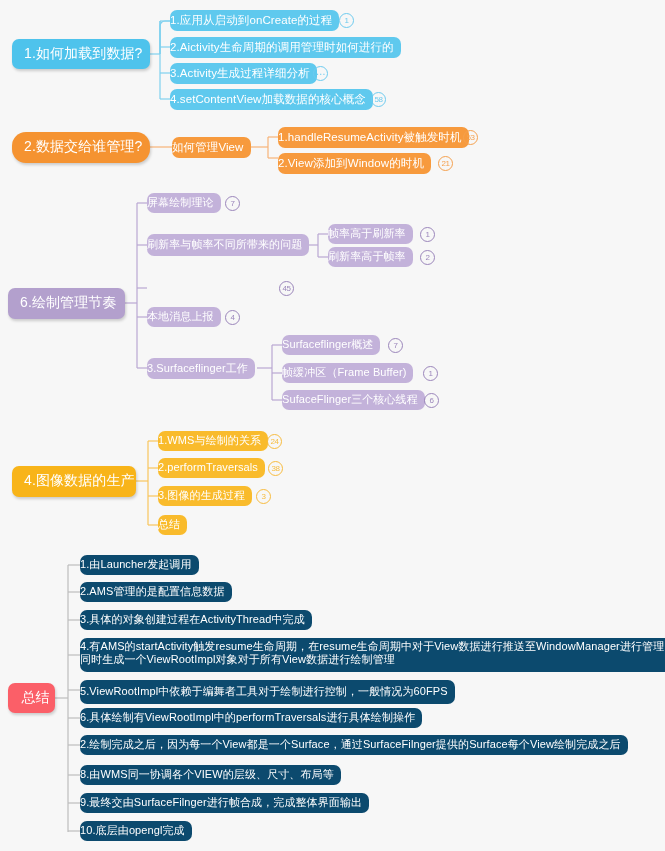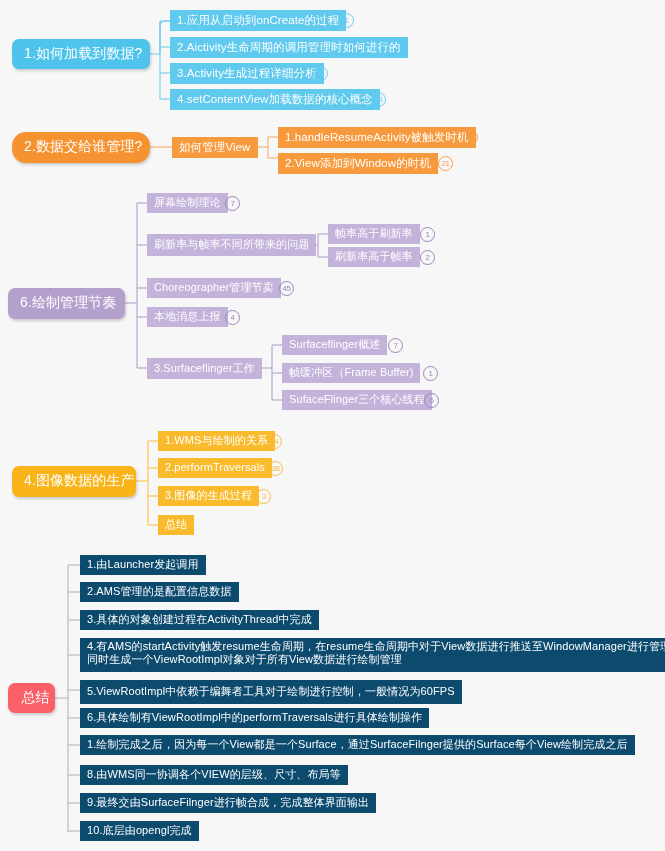--- a/index.html
+++ b/index.html
@@ -23,28 +23,28 @@
   svg.links {
     position: absolute;
     left: 0; top: 0;
     width: 665px;
     height: 851px;
     pointer-events: none;
   }
   .node {
     position: absolute;
     box-sizing: border-box;
-    border-radius: 0;
+    border-radius: 7px;
     color: #ffffff;
     white-space: pre;
     line-height: 1.28;
     letter-spacing: 0.1px;
     display: flex;
     align-items: center;
-    padding: 2px 7px 3px 7px;
+    padding: 2px 7px 3px 0;
   }
   .node.root {
     border-radius: 7px;
     padding: 6px 4px 7px 12px;
     font-size: 14px;
     box-shadow: 1px 2px 3px rgba(0,0,0,0.18);
   }
   .node.child {
     font-size: 11.5px;
   }
@@ -185,21 +185,20 @@
   <div class="badge b-purple" style="left:225px; top:196px;">7</div>
 
   <div class="node leaf c-purple-l" style="left:147px; top:234px; height:22px;">刷新率与帧率不同所带来的问题</div>
 
   <div class="node leaf c-purple-l" style="left:328px; top:224px; height:20px;">帧率高于刷新率</div>
   <div class="badge b-purple" style="left:420px; top:227px;">1</div>
 
   <div class="node leaf c-purple-l" style="left:328px; top:247px; height:20px;">刷新率高于帧率</div>
   <div class="badge b-purple" style="left:420px; top:250px;">2</div>
 
-  <div class="node leaf c-purple-l" style="left:147px; top:278px; height:20px;">Choreographer管理节卖</div>
   <div class="badge b-purple" style="left:279px; top:281px;">45</div>
 
   <div class="node leaf c-purple-l" style="left:147px; top:307px; height:20px;">本地消息上报</div>
   <div class="badge b-purple" style="left:225px; top:310px;">4</div>
 
   <div class="node leaf c-purple-l" style="left:147px; top:358px; height:21px;">3.Surfaceflinger工作</div>
 
   <div class="node leaf c-purple-l" style="left:282px; top:335px; height:20px;">Surfaceflinger概述</div>
   <div class="badge b-purple" style="left:388px; top:338px;">7</div>
 
@@ -230,21 +229,21 @@
 
   <div class="node leaf c-red-l" style="left:80px; top:610px; height:20px;">3.具体的对象创建过程在ActivityThread中完成</div>
 
   <div class="node leaf c-red-l" style="left:80px; top:638px; height:34px; align-items:flex-start; padding-top:2px; line-height:1.22;">4.有AMS的startActivity触发resume生命周期，在resume生命周期中对于View数据进行推送至WindowManager进行管理
 同时生成一个ViewRootImpl对象对于所有View数据进行绘制管理</div>
 
   <div class="node leaf c-red-l" style="left:80px; top:680px; height:24px;">5.ViewRootImpl中依赖于编舞者工具对于绘制进行控制，一般情况为60FPS</div>
 
   <div class="node leaf c-red-l" style="left:80px; top:708px; height:20px;">6.具体绘制有ViewRootImpl中的performTraversals进行具体绘制操作</div>
 
-  <div class="node leaf c-red-l" style="left:80px; top:735px; height:20px;">1.绘制完成之后，因为每一个View都是一个Surface，通过SurfaceFilnger提供的Surface每个View绘制完成之后</div>
+  <div class="node leaf c-red-l" style="left:80px; top:735px; height:20px;">2.绘制完成之后，因为每一个View都是一个Surface，通过SurfaceFilnger提供的Surface每个View绘制完成之后</div>
 
   <div class="node leaf c-red-l" style="left:80px; top:765px; height:20px;">8.由WMS同一协调各个VIEW的层级、尺寸、布局等</div>
 
   <div class="node leaf c-red-l" style="left:80px; top:793px; height:20px;">9.最终交由SurfaceFilnger进行帧合成，完成整体界面输出</div>
 
   <div class="node leaf c-red-l" style="left:80px; top:821px; height:20px;">10.底层由opengl完成</div>
 
 </div>
 
 </body></html>

